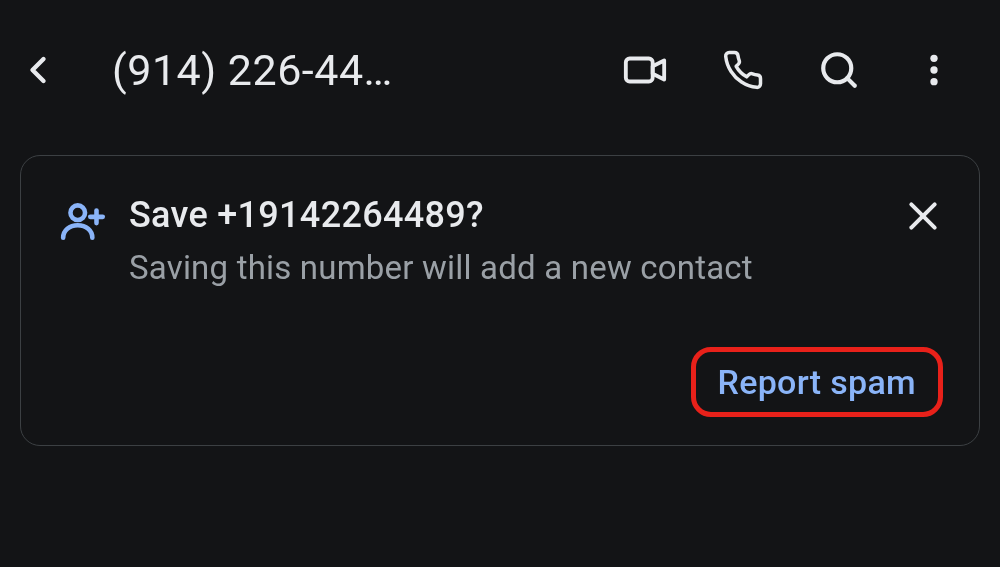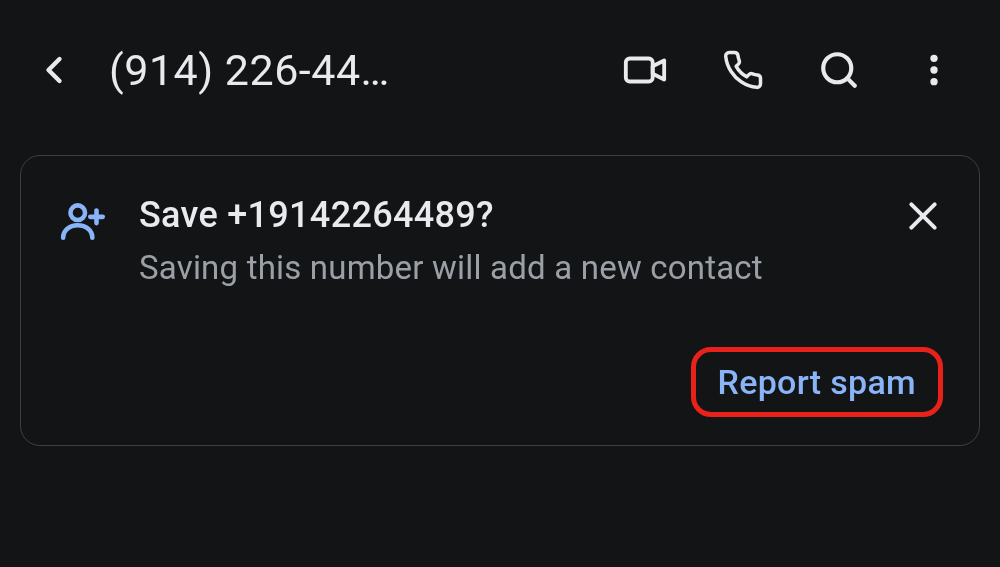--- a/index.html
+++ b/index.html
@@ -10,22 +10,22 @@
     body {
       width: 1000px;
       height: 567px;
       background: #131416;
       font-family: Roboto, -apple-system, BlinkMacSystemFont, "Segoe UI", sans-serif;
       overflow: hidden;
     }
     .header {
       display: flex;
       align-items: center;
-      padding: 45px 28px 30px 32px;
-      gap: 33px;
+      padding: 45px 28px 30px 16px;
+      gap: 52px;
     }
     .back-btn {
       color: #e8eaed;
       display: flex;
       align-items: center;
       justify-content: center;
       cursor: pointer;
     }
     .header-title {
       color: #e8eaed;
@@ -52,21 +52,21 @@
     }
     .card {
       margin: 30px 20px 0 20px;
       border: 1px solid #3c4043;
       border-radius: 20px;
       padding: 38px 36px 28px 38px;
     }
     .card-top {
       display: flex;
       align-items: flex-start;
-      gap: 30px;
+      gap: 20px;
     }
     .add-person-icon {
       color: #8ab4f8;
       flex-shrink: 0;
       margin-top: 2px;
     }
     .card-text {
       flex: 1;
     }
     .card-title {

